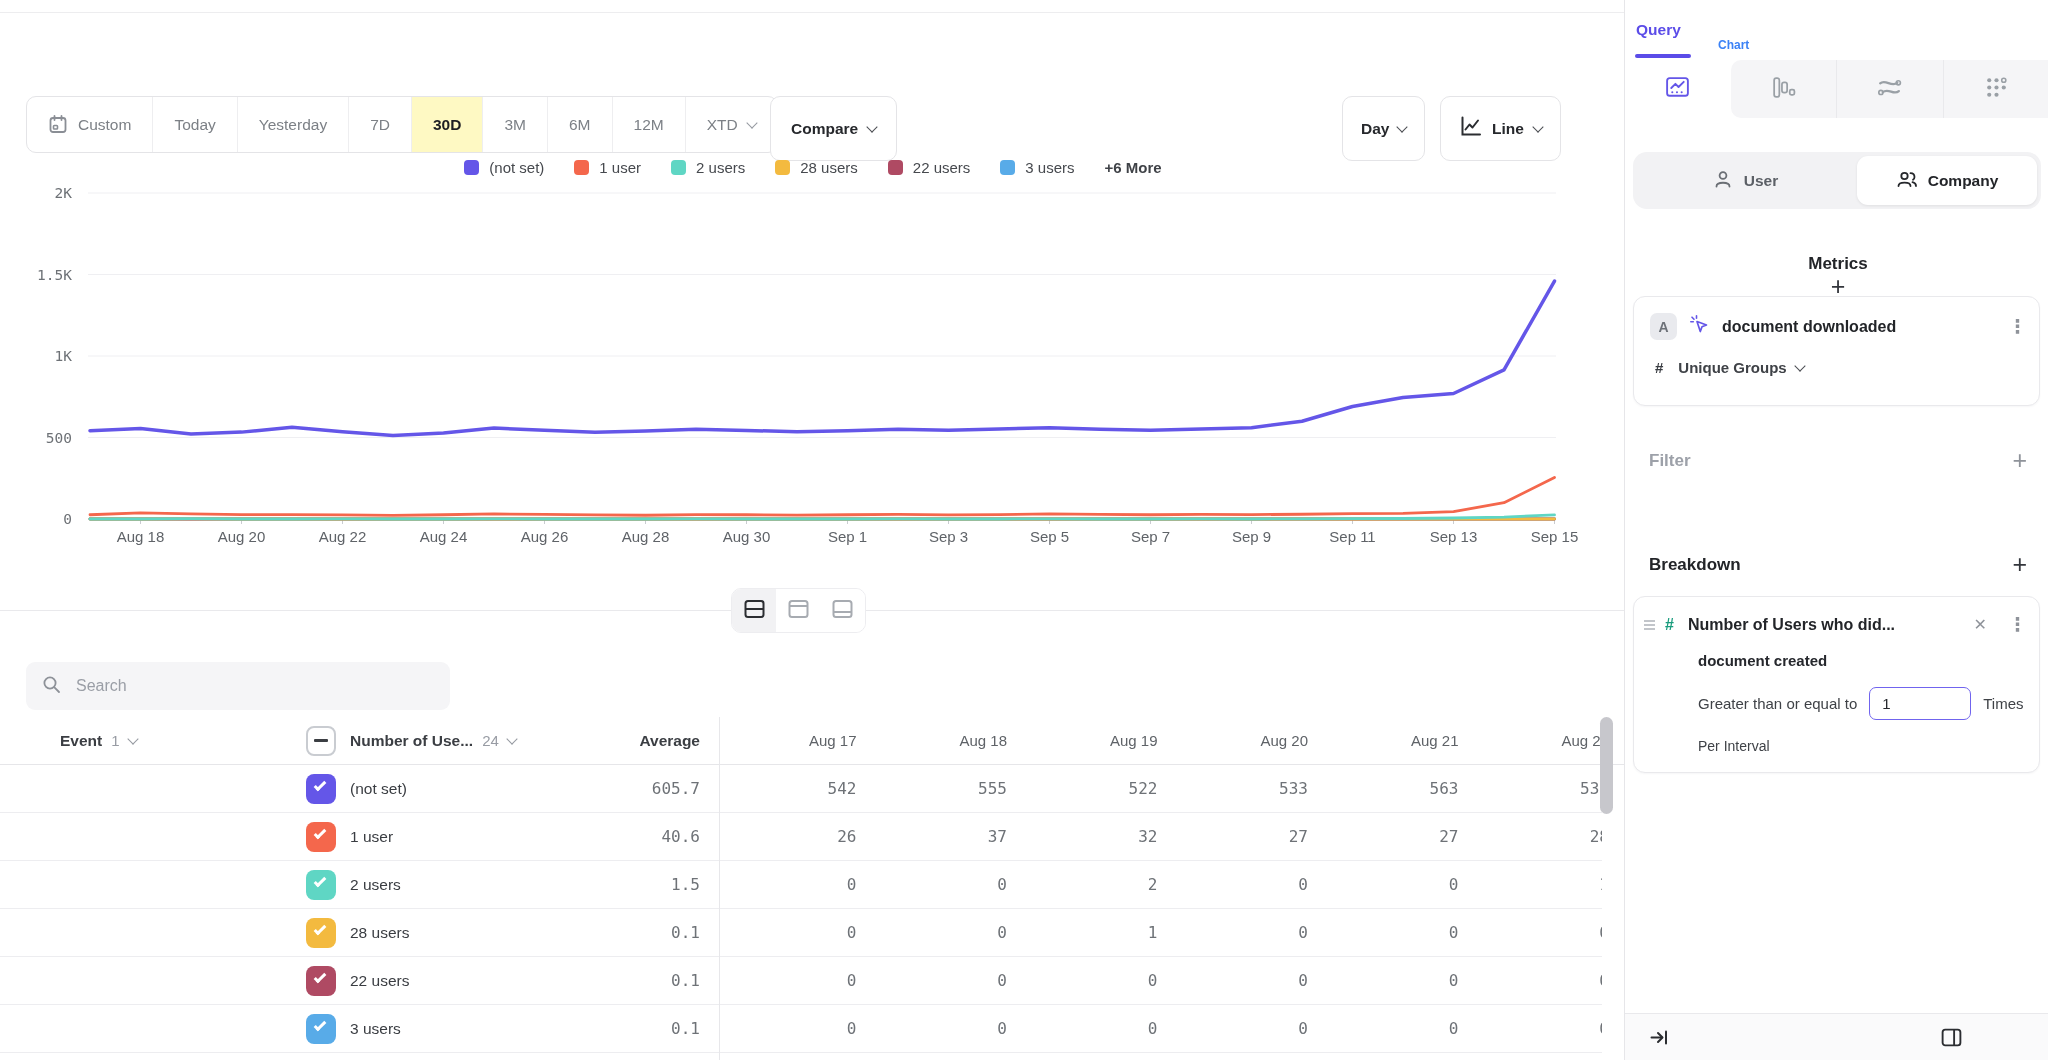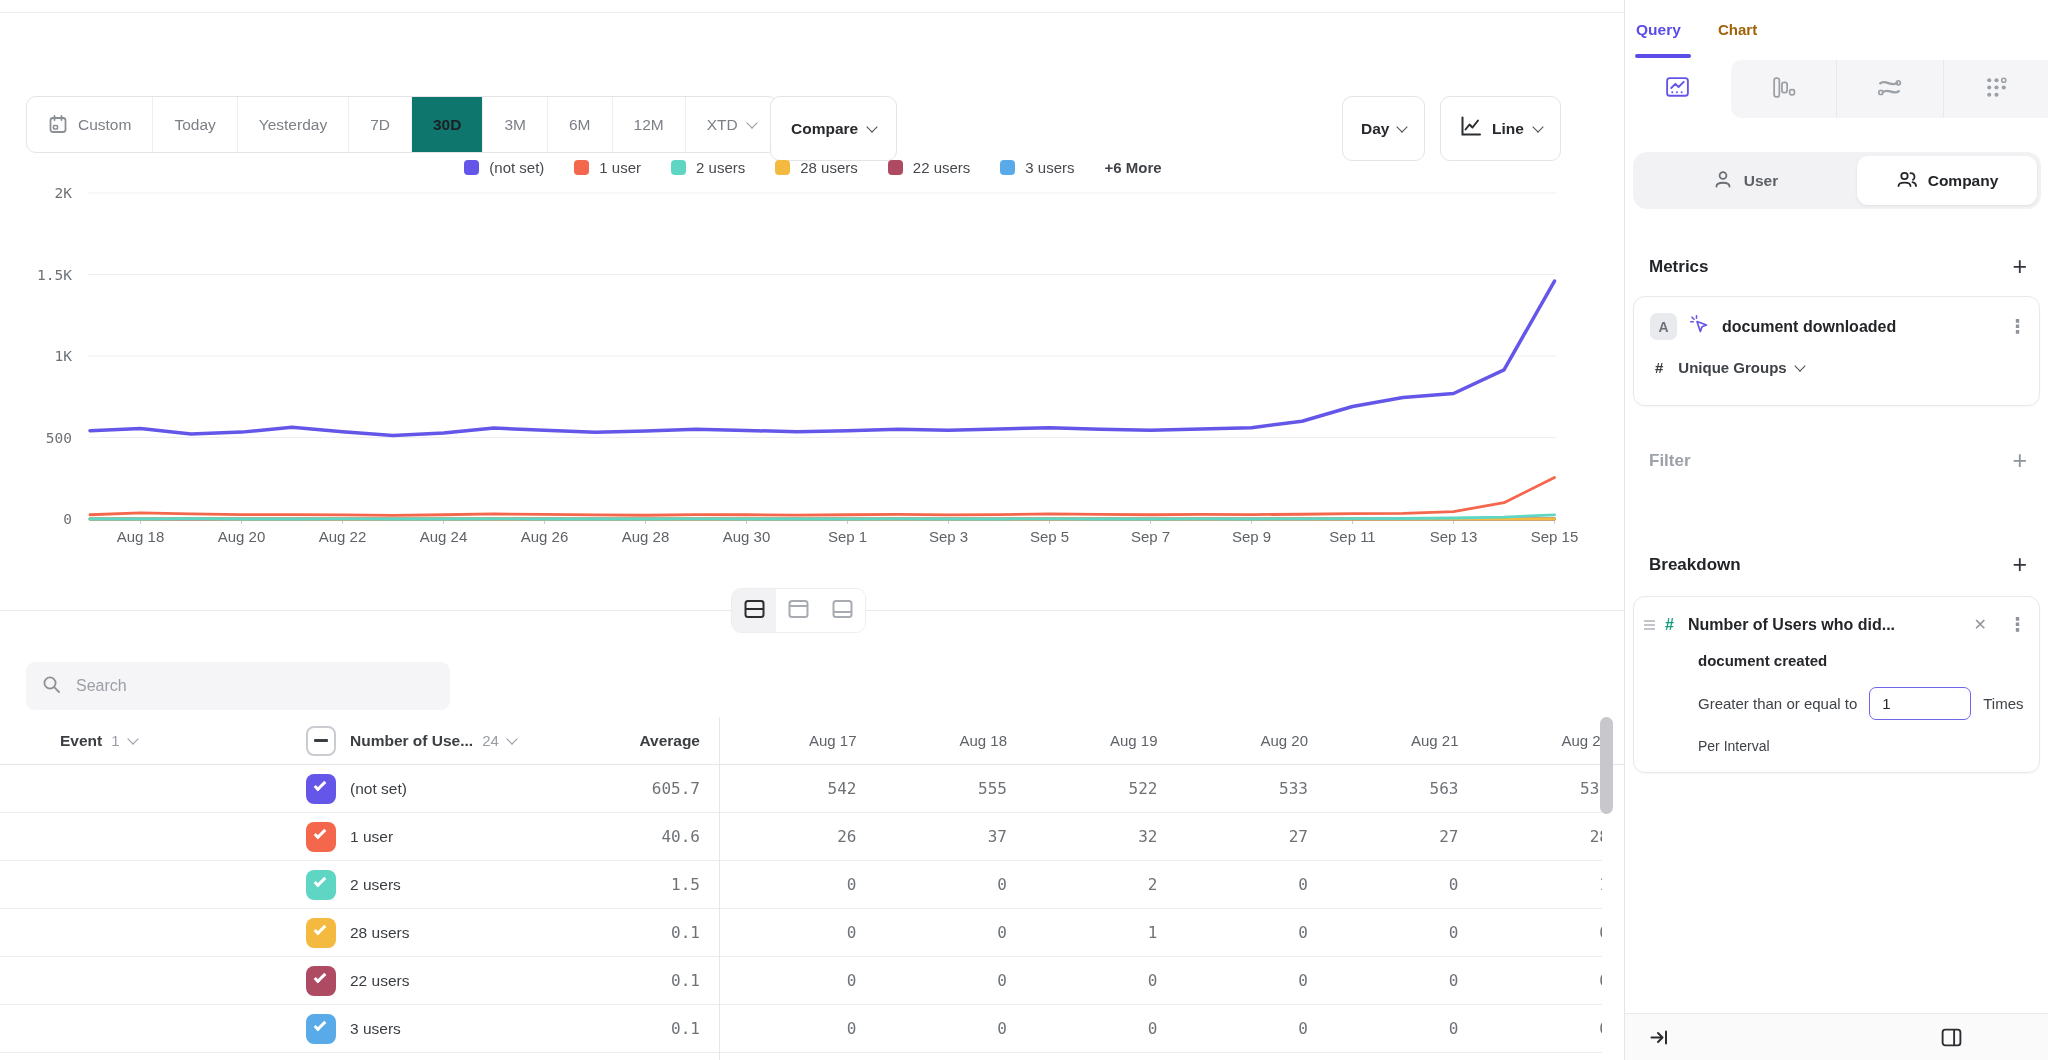--- a/index.html
+++ b/index.html
@@ -11,21 +11,21 @@
 
   
   .btn { position:absolute; top:96px; height:65px; border:1px solid #e4e4e7; border-radius:10px;
          background:#fff; display:flex; align-items:center; font-size:15.5px; font-weight:600;
          color:#26282c; cursor:pointer; }
   #range-group { position:absolute; left:26px; top:96px; height:57px; display:flex;
                  border:1px solid #e4e4e7; border-radius:10px; background:#fff; overflow:hidden; }
   .range-item { display:flex; align-items:center; gap:10px; padding:0 21px; font-size:15.5px;
                 color:#7c8086; border-right:1px solid #eeeef0; white-space:nowrap; cursor:pointer; }
   .range-item:last-child { border-right:none; }
-  .range-item.selected { background:#0f766e; color:#1d1f23; font-weight:700; }
+  .range-item.selected { background:#fef9c3; color:#1d1f23; font-weight:700; }
   #compare-btn { left:770px; padding:0 20px; gap:10px; }
   #day-btn { left:1342px; padding:0 18px; gap:9px; }
   #line-btn { left:1440px; padding:0 18px; gap:10px; }
   .chev { width:8px; height:8px; border-right:1.8px solid #4a4d52; border-bottom:1.8px solid #4a4d52;
           transform:rotate(45deg); display:inline-block; margin-top:-4px; flex:none; }
   .chev.lite { border-color:#9599a0; }
 
   
   #legend { position:absolute; top:159px; left:0; width:1626px; display:flex; justify-content:center;
             align-items:center; gap:30px; }
@@ -73,21 +73,21 @@
                 z-index:1; padding:14px 18px 0 40px; }
   #event-cell .ev-label { font-size:15px; color:#3e4145; white-space:nowrap; overflow:hidden; }
   #col-divider { position:absolute; left:719px; top:0; width:1px; height:343px; background:#e7e7ea; }
   #scroll-thumb { position:absolute; left:1600px; top:0; width:13px; height:97px; border-radius:7px;
                   background:#c7c7cc; z-index:3; cursor:pointer; }
 
   
   #panel { position:absolute; left:1624px; top:0; width:424px; height:1060px;
            border-left:1px solid #e6e6e9; background:#fff; }
   #tab-query { position:absolute; left:11px; top:21px; font-size:15.5px; font-weight:700; color:#5b4ce8; cursor:pointer; }
-  #tab-chart { position:absolute; left:93px; top:21px; font-size:15px; font-weight:600; color:#a16207; cursor:pointer; }
+  #tab-chart { position:absolute; left:93px; top:38px; font-size:12px; font-weight:600; color:#3b82f6; cursor:pointer; }
   #tab-underline { position:absolute; left:10px; top:54px; width:56px; height:4px; border-radius:2px; background:#5b4ce8; }
   #ct-strip { position:absolute; top:60px; left:0; width:424px; height:58px; display:flex; }
   .ct-cell { flex:1; display:flex; align-items:center; justify-content:center; background:#f5f5f7; cursor:pointer; }
   .ct-cell.sel { background:#fff; }
   .ct-cell.round-left { border-radius:10px 0 0 10px; }
   .ct-cell.b-left { border-left:1px solid #e9e9ec; }
   #group-toggle { position:absolute; top:152px; left:8px; width:408px; height:57px; background:#f2f2f4; border-radius:14px; }
   #gt-user { position:absolute; left:0; top:0; width:224px; height:57px; display:flex; align-items:center;
              justify-content:center; gap:10px; font-size:15.5px; font-weight:600; color:#5c6066; cursor:pointer; }
   #gt-company { position:absolute; left:224px; top:4px; right:4px; bottom:4px; background:#fff; border-radius:11px;
@@ -496,21 +496,21 @@
         <span><svg width="22" height="22" viewBox="0 0 22 22" fill="none">
               <circle cx="8.5" cy="8" r="3.2" stroke="#26282c" stroke-width="1.8"></circle>
               <path d="M2.5 18 C2.5 13.5 14.5 13.5 14.5 18" stroke="#26282c" stroke-width="1.8" stroke-linecap="round"></path>
               <path d="M14.5 5.2 C17 5.2 18.5 7 18.5 9 C18.5 10.2 17.9 11.2 17 11.8" stroke="#26282c" stroke-width="1.8" stroke-linecap="round" fill="none"></path>
               <path d="M16.5 14.2 C19 14.8 20 16.3 20 18" stroke="#26282c" stroke-width="1.8" stroke-linecap="round" fill="none"></path>
             </svg></span>
         <span>Company</span>
       </div>
     </div>
 
-    <div class="section-head" style="top:254px;">
+    <div class="section-head" style="top:254px;flex-direction:column;">
       <span class="sh-title">Metrics</span>
       <span class="plus">+</span>
     </div>
 
     <div class="pcard" id="metric-card">
       <div class="mc-row1">
         <span class="badge-a">A</span>
         <span><svg width="21" height="21" viewBox="0 0 21 21" fill="none">
               <path d="M8 7.5 L17.5 11 L13 12.7 L11.3 17.5 Z" stroke="#6456E8" stroke-width="1.7" stroke-linejoin="round"></path>
               <path d="M3 3.2 L5 5.2" stroke="#6456E8" stroke-width="1.6" stroke-linecap="round"></path>

